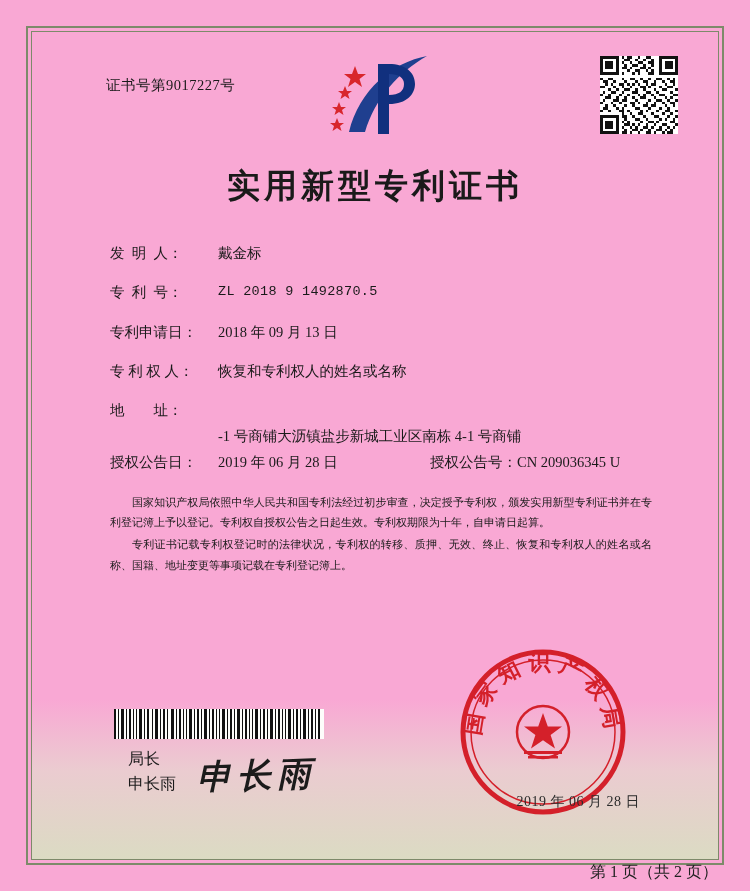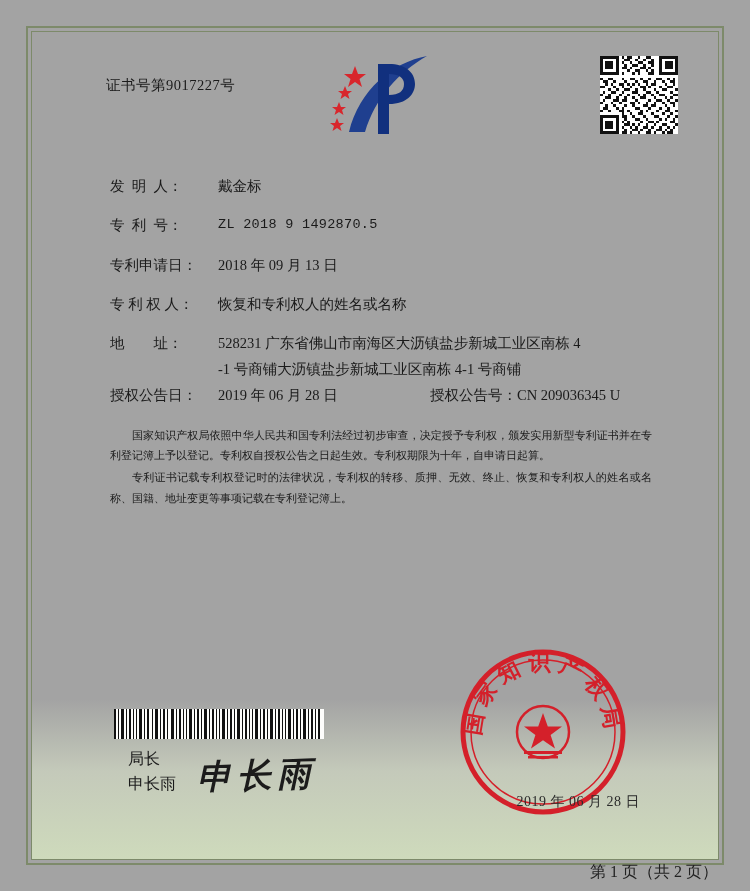--- a/index.html
+++ b/index.html
@@ -11,21 +11,21 @@
     width: 750px;
     height: 891px;
     font-family: "Liberation Serif", "DejaVu Serif", serif;
     color: #1a1a1a;
     position: relative;
     overflow: hidden;
   }
   .page {
     position: absolute;
     inset: 0;
-    background: #a3a3a3;
+    background: #f9a8d4;
   }
   
   .border-outer {
     position: absolute;
     left: 26px;
     top: 26px;
     right: 26px;
     bottom: 26px;
     border: 2px solid #7d8a6a;
   }
@@ -439,20 +439,21 @@
             <rect x="11" y="28" width="1" height="1"></rect>
             <rect x="14" y="28" width="1" height="1"></rect>
             <rect x="17" y="28" width="2" height="1"></rect>
             <rect x="20" y="28" width="1" height="1"></rect>
             <rect x="23" y="28" width="1" height="1"></rect>
             <rect x="25" y="28" width="2" height="1"></rect>
         </g>
       </svg>
     </div>
 
+    <div class="title">实用新型专利证书</div>
 
     <div class="fields">
 
 
       <div class="field-row">
         <span class="field-label wide">发  明  人：</span>
         <span class="field-value">戴金标</span>
       </div>
 
       <div class="field-row">
@@ -465,21 +466,20 @@
         <span class="field-value">2018 年 09 月 13 日</span>
       </div>
 
       <div class="field-row">
         <span class="field-label wide">专 利 权 人：</span>
         <span class="field-value">恢复和专利权人的姓名或名称</span>
       </div>
 
       <div class="field-row">
         <span class="field-label wide">地        址：</span>
-        <span class="field-value">528231 广东省佛山市南海区大沥镇盐步新城工业区南栋 4</span>
       </div>
       <div class="addr-cont">-1 号商铺大沥镇盐步新城工业区南栋 4-1 号商铺</div>
 
       <div class="field-row two-col">
         <span class="col-a">
           <span class="field-label wide lbl">授权公告日：</span>
           <span class="field-value">2019 年 06 月 28 日</span>
         </span>
         <span class="col-b">
           <span class="lbl">授权公告号：</span>

